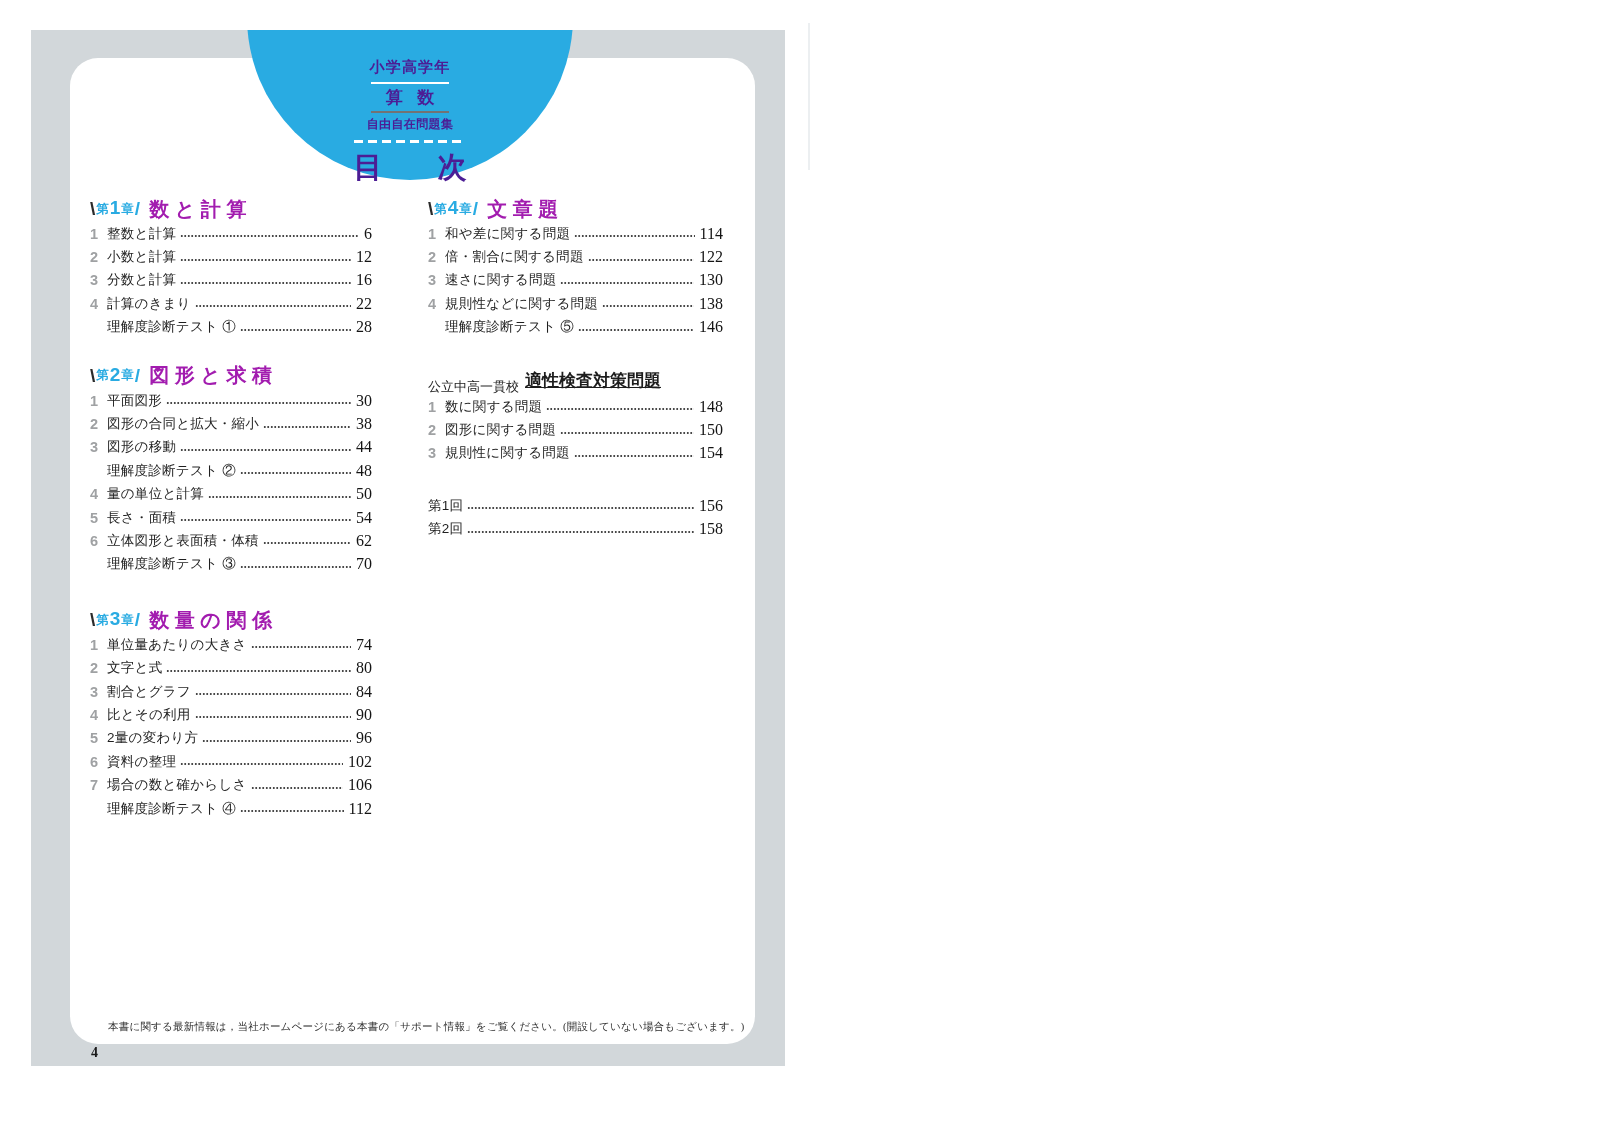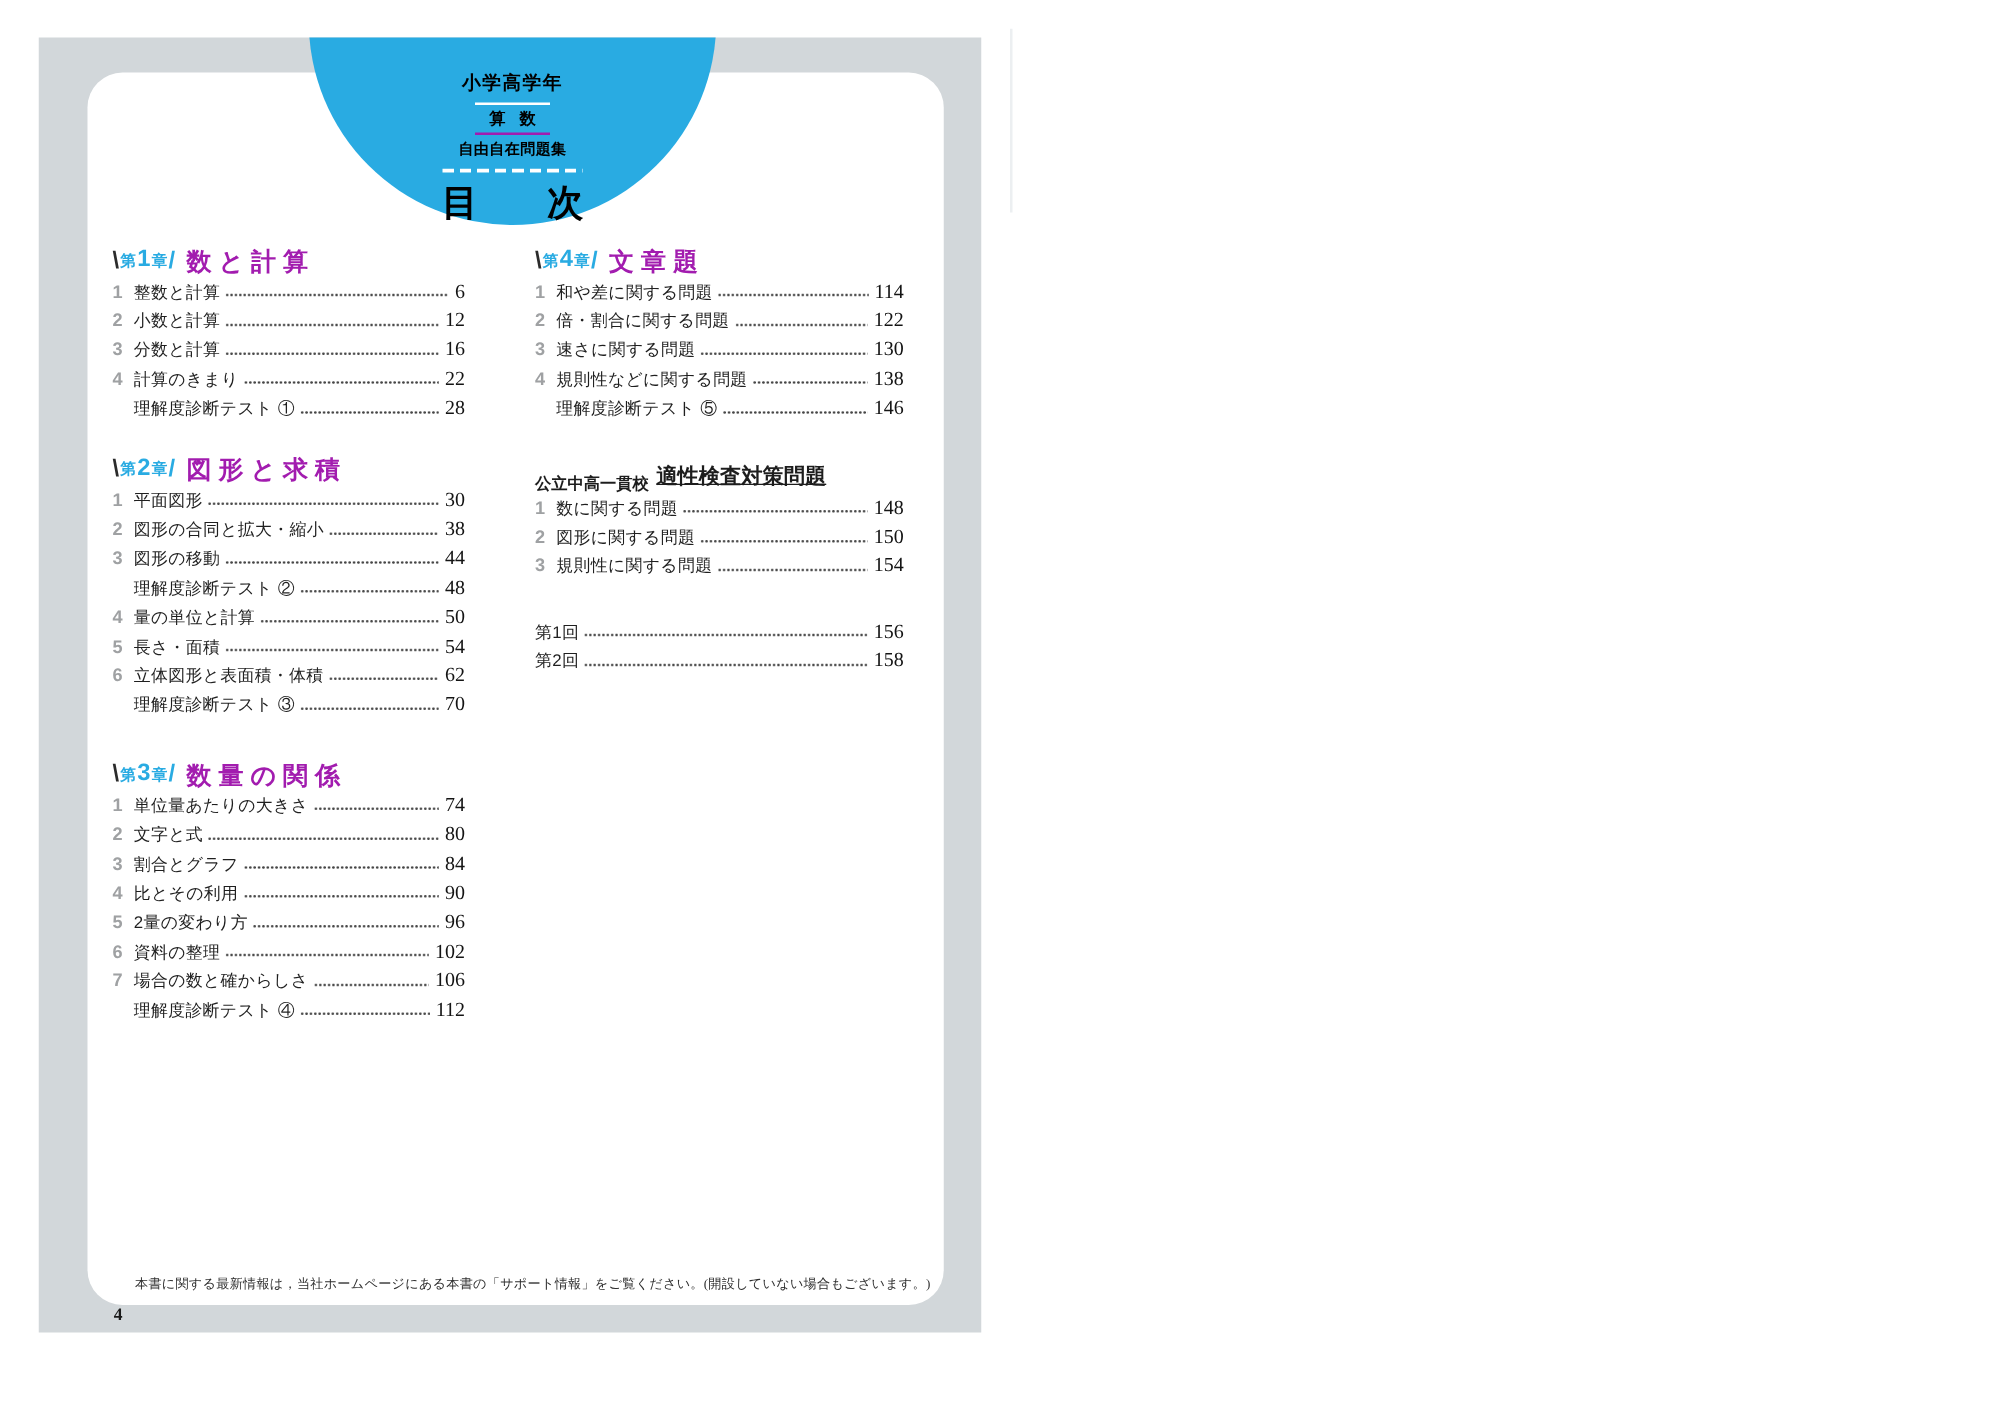--- a/index.html
+++ b/index.html
@@ -10,42 +10,42 @@
   
   .paper { position:absolute; left:31px; top:30px; width:754px; height:1036px;
            background:#d2d7da; overflow:hidden; }
   .card  { position:absolute; left:39px; top:28px; width:685px; height:986px;
            background:#ffffff; border-radius:28px; }
 
   
   .circle { position:absolute; left:216px; top:-176px; width:326px; height:326px;
             border-radius:50%; background:#29abe2; }
   .circle-content { position:absolute; left:0; top:203px; width:326px;
-                    display:flex; flex-direction:column; align-items:center; color:#000000; }
+                    display:flex; flex-direction:column; align-items:center; color:#4c1d95; }
   .hdr-grade  { font-size:15px; font-weight:700; letter-spacing:0.08em; line-height:20px; }
-  .hdr-subject{ margin-top:5px; font-size:13px; font-weight:700; letter-spacing:0.85em;
-                padding:2px 0 2px 0.85em; border-top:2px solid #fff; border-bottom:2px solid #a21caf; }
+  .hdr-subject{ margin-top:5px; font-size:17px; font-weight:700; letter-spacing:0.85em;
+                padding:2px 0 2px 0.85em; border-top:2px solid #fff; border-bottom:2px solid #737373; }
   .hdr-series { margin-top:3px; font-size:12px; font-weight:700; letter-spacing:0.03em; }
   .hdr-dash   { margin-top:7px; width:112px; height:3px;
                 background:repeating-linear-gradient(90deg,#fff 0 9px,rgba(255,255,255,0) 9px 14px); }
   .hdr-title  { margin-top:5px; font-size:29px; font-weight:700; letter-spacing:1.9em; padding-left:1.9em; }
 
   
   .col { position:absolute; }
   .col-left  { left:90px;  top:196px; width:282px; }
   .col-right { left:428px; top:196px; width:295px; }
 
   .toc-section { width:100%; }
   .ch-head { height:26px; display:flex; align-items:center; white-space:nowrap; }
   .slash-l { color:#2b2b2b; font-size:19px; font-weight:700; margin-right:1px; }
   .slash-r { color:#29abe2; font-size:19px; font-weight:700; margin-left:1px; }
   .ch-small{ color:#29abe2; font-size:12.5px; font-weight:700; }
   .ch-big  { color:#29abe2; font-size:19px; font-weight:700; margin:0 1px; position:relative; top:-1px; }
   .ch-title{ font-size:20px; font-weight:700; letter-spacing:0.28em; margin-left:9px; color:#a21caf; }
-  .h-small { font-size:13px; font-weight:700;margin-top:13px; }
+  .h-small { font-size:13px; font-weight:400;margin-top:13px; }
   .h-large { font-size:17px; font-weight:700; margin-left:6px;text-decoration:underline; }
   .h-large.only { margin-left:0; }
 
   .toc-items { width:100%; }
   .toc-item  { display:flex; align-items:center; height:23.4px; white-space:nowrap; }
   .toc-item.indent { padding-left:17px; }
   .it-num   { width:17px; flex:0 0 17px; font-size:14.5px; font-weight:700; color:#9fa1a3; }
   .it-title { font-size:13.5px; color:#1f1f1f; letter-spacing:0.02em; }
   .leader   { flex:1 1 auto; height:2px; margin:5px 5px 0 4px;
               background:radial-gradient(circle, #474747 0.9px, rgba(0,0,0,0) 1.05px)

